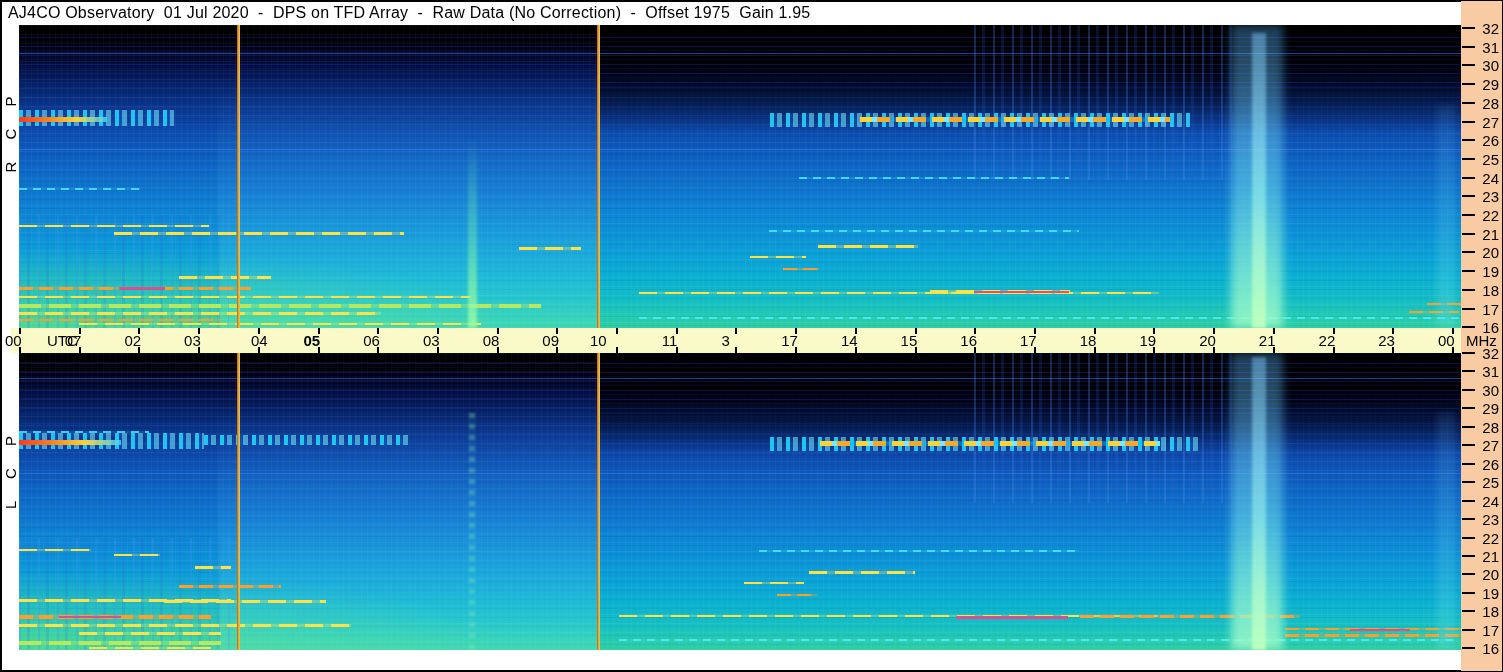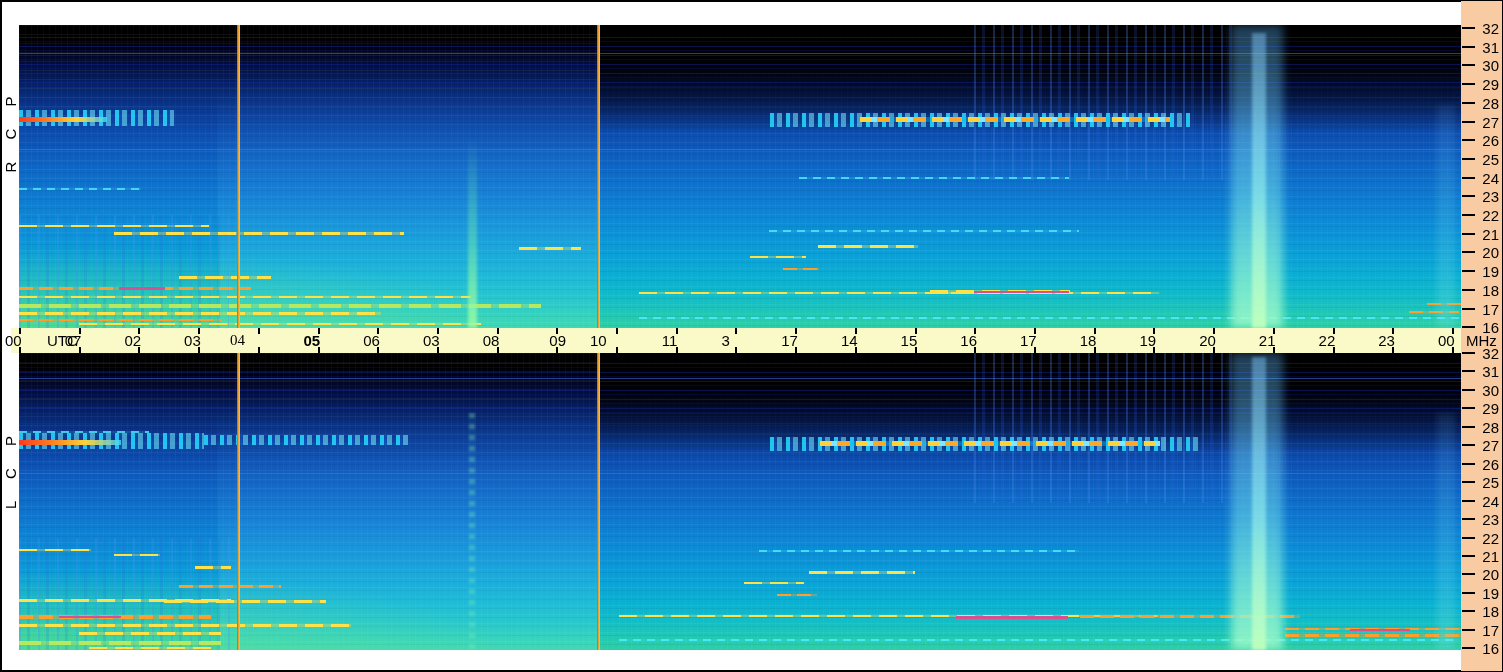--- a/index.html
+++ b/index.html
@@ -63,20 +63,21 @@
   #freq-strip{position:absolute;left:1461px;top:1px;width:41px;height:670px;background:#f8cba3;}
   #freq-scale{position:absolute;left:1461px;top:0;width:42px;height:672px;}
   .freq-tick{position:absolute;left:1px;width:13px;height:2px;background:#000;}
   .freq-label{position:absolute;left:15px;width:23px;font-size:15px;text-align:right;}
   #mhz-label{position:absolute;left:1466px;top:332px;font-size:15px;}
 </style>
 </head>
 <body>
 
 <div id="stage">
+  <div id="title">AJ4CO Observatory  01 Jul 2020  -  DPS on TFD Array  -  Raw Data (No Correction)  -  Offset 1975  Gain 1.95</div>
 
   <div id="panel-rcp" class="panel">
       <div class="feat f-darktop" style="left: 580px; top: 0px; width: 862px; height: 108px;"></div>
       <div class="feat f-darkrows" style="left: 0px; top: 12px; width: 1442px; height: 50px;"></div>
       <div class="feat f-darkrows2" style="left: 0px; top: 62px; width: 1442px; height: 45px;"></div>
       <div class="feat f-brightmid" style="left: 199px; top: 0px; width: 380px; height: 303px;"></div>
       <div class="feat f-greenbl" style="left: 0px; top: 225px; width: 470px; height: 78px;"></div>
       <div class="feat f-striation" style="left: 955px; top: 0px; width: 260px; height: 155px;"></div>
       <div class="feat f-striation" style="left: 0px; top: 190px; width: 210px; height: 113px;"></div>
       <div class="feat f-lineb" style="left: 0px; top: 28px; width: 1442px; height: 1px;"></div>
@@ -174,36 +175,36 @@
       <div class="tick-bot" style="left: 67.708px;"></div>
       <div class="hour-label" style="left: 53.708px;">07</div>
       <div class="tick-top" style="left: 127.416px;"></div>
       <div class="tick-bot" style="left: 127.416px;"></div>
       <div class="hour-label" style="left: 113.416px;">02</div>
       <div class="tick-top" style="left: 187.124px;"></div>
       <div class="tick-bot" style="left: 187.124px;"></div>
       <div class="hour-label" style="left: 173.124px;">03</div>
       <div class="tick-top" style="left: 246.832px;"></div>
       <div class="tick-bot" style="left: 246.832px;"></div>
-      <div class="hour-label" style="left: 219px; font-family: Liberation Serif, serif;">04</div>
+      <div class="hour-label" style="left: 240px;">04</div>
       <div class="tick-top" style="left: 306.54px;"></div>
       <div class="tick-bot" style="left: 306.54px;"></div>
       <div class="hour-label" style="left: 292.54px; font-weight: bold;">05</div>
       <div class="tick-top" style="left: 366.248px;"></div>
       <div class="tick-bot" style="left: 366.248px;"></div>
       <div class="hour-label" style="left: 352.248px;">06</div>
       <div class="tick-top" style="left: 425.956px;"></div>
       <div class="tick-bot" style="left: 425.956px;"></div>
       <div class="hour-label" style="left: 411.956px;">03</div>
       <div class="tick-top" style="left: 485.664px;"></div>
       <div class="tick-bot" style="left: 485.664px;"></div>
       <div class="hour-label" style="left: 471.664px;">08</div>
       <div class="tick-top" style="left: 545.372px;"></div>
       <div class="tick-bot" style="left: 545.372px;"></div>
-      <div class="hour-label" style="left: 531.372px; margin-left: 7px;">09</div>
+      <div class="hour-label" style="left: 531.372px;">09</div>
       <div class="tick-top" style="left: 605.08px;"></div>
       <div class="tick-bot" style="left: 605.08px;"></div>
       <div class="hour-label" style="left: 579px;">10</div>
       <div class="tick-top" style="left: 664.788px;"></div>
       <div class="tick-bot" style="left: 664.788px;"></div>
       <div class="hour-label" style="left: 650.788px;">11</div>
       <div class="tick-top" style="left: 724.496px;"></div>
       <div class="tick-bot" style="left: 724.496px;"></div>
       <div class="hour-label" style="left: 710.496px;">3</div>
       <div class="tick-top" style="left: 784.204px;"></div>

